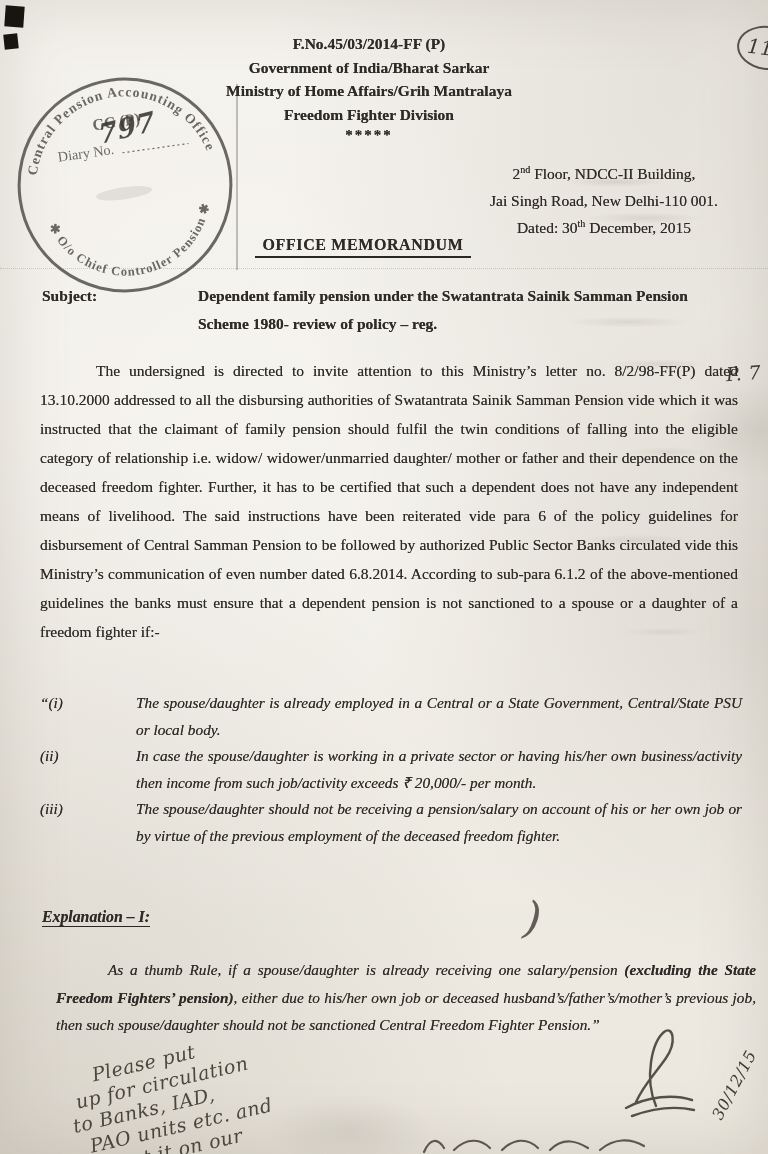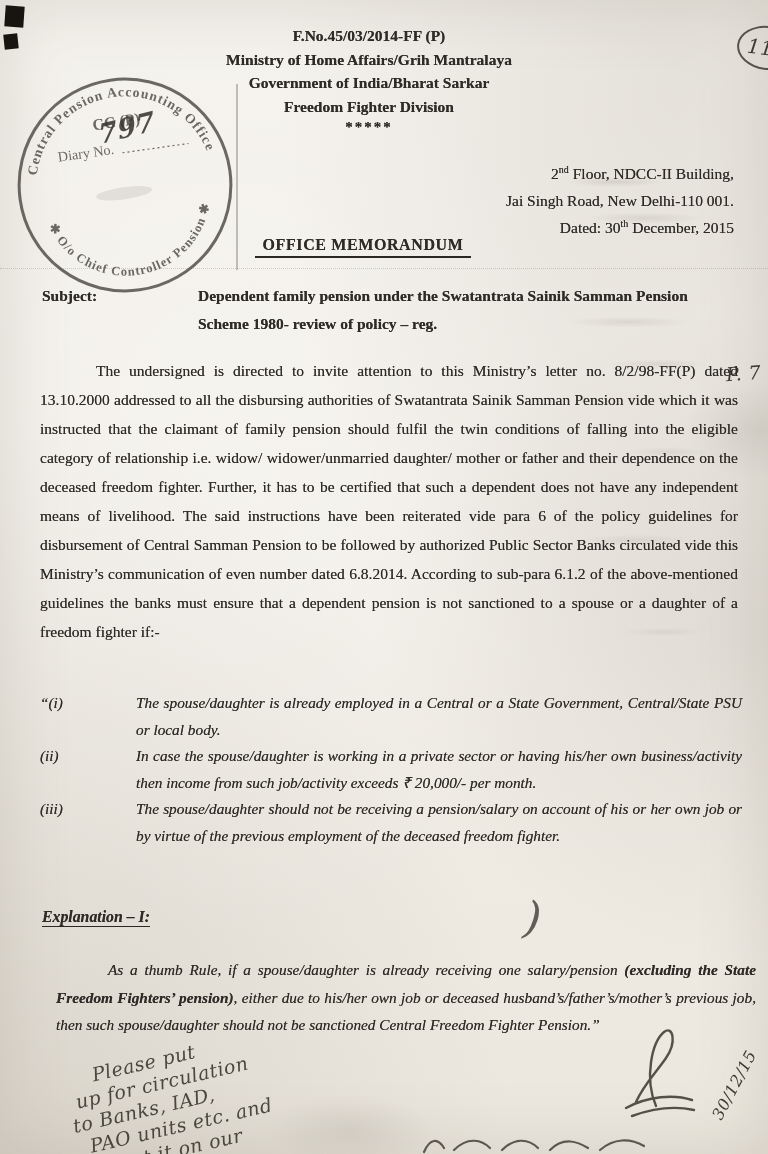--- a/index.html
+++ b/index.html
@@ -44,26 +44,26 @@
     border:2px solid rgba(62,58,51,.85); border-radius:50%;
     display:flex; align-items:center; justify-content:center;
     font-size:20px; transform:rotate(7deg); }
 
   
   .stamp { position:absolute; left:4px; top:64px; }
   .stamp-diary-no { position:absolute; left:98px; top:112px; font-size:27px; font-weight:bold;
     transform:rotate(-14deg) skewX(-6deg); color:rgba(56,52,45,.88); }
 
   
-  .head-block { position:absolute; left:0; top:24px; width:768px; text-align:center;
+  .head-block { position:absolute; left:0; top:32px; width:768px; text-align:center;
     padding-right:30px; box-sizing:border-box; font-weight:bold; font-size:15.5px; }
   .hb-line { line-height:23.5px; }
   .hb-stars { line-height:18px; letter-spacing:2px; font-size:15px; }
 
-  .addr-block { position:absolute; right:34px; top:160px; text-align:right;
+  .addr-block { position:absolute; right:50px; top:160px; text-align:center;
     font-size:15.5px; line-height:27px; }
 
   .memo-title-wrap { position:absolute; left:0; top:236px; width:744px; text-align:center;
     padding-right:18px; box-sizing:border-box; }
   .memo-title { display:inline-block; font-weight:bold; font-size:16px; letter-spacing:.6px;
     border-bottom:2px solid #2b2722; padding:0 8px 2px 8px; }
 
   .subject-row { position:absolute; left:42px; top:282px; width:700px; display:flex;gap:40px; }
   .subject-label { flex:0 0 116px; font-weight:bold; font-size:15.5px; line-height:27.5px; }
   .subject-text { flex:1; font-weight:bold; font-size:15.5px; line-height:27.5px; max-width:578px; }
@@ -127,22 +127,22 @@
       <text x="120" y="62" text-anchor="middle" font-size="16" font-weight="bold" font-family="Liberation Serif, serif">CC (P)</text>
       <text x="58" y="88" font-size="14" font-family="Liberation Serif, serif">Diary No.</text>
       <line x1="122" y1="88" x2="188" y2="88" stroke="#4a463f" stroke-width="1.2" stroke-dasharray="2,3"></line>
       <ellipse cx="118" cy="128" rx="28" ry="6" fill="rgba(74,70,63,.14)"></ellipse>
     </g>
   </svg>
   <div class="stamp-diary-no hw">797</div>
 
   <div class="head-block ink">
     <div class="hb-line">F.No.45/03/2014-FF (P)</div>
+    <div class="hb-line">Government of India/Bharat Sarkar</div>
     <div class="hb-line">Ministry of Home Affairs/Grih Mantralaya</div>
-    <div class="hb-line">Government of India/Bharat Sarkar</div>
     <div class="hb-line">Freedom Fighter Division</div>
     <div class="hb-stars">*****</div>
   </div>
 
   <div class="addr-block ink">
     <div>
       <span>2</span><sup class="ord">nd</sup><span> Floor, NDCC-II Building,</span>
     </div>
     <div>Jai Singh Road, New Delhi-110 001.</div>
     <div>

